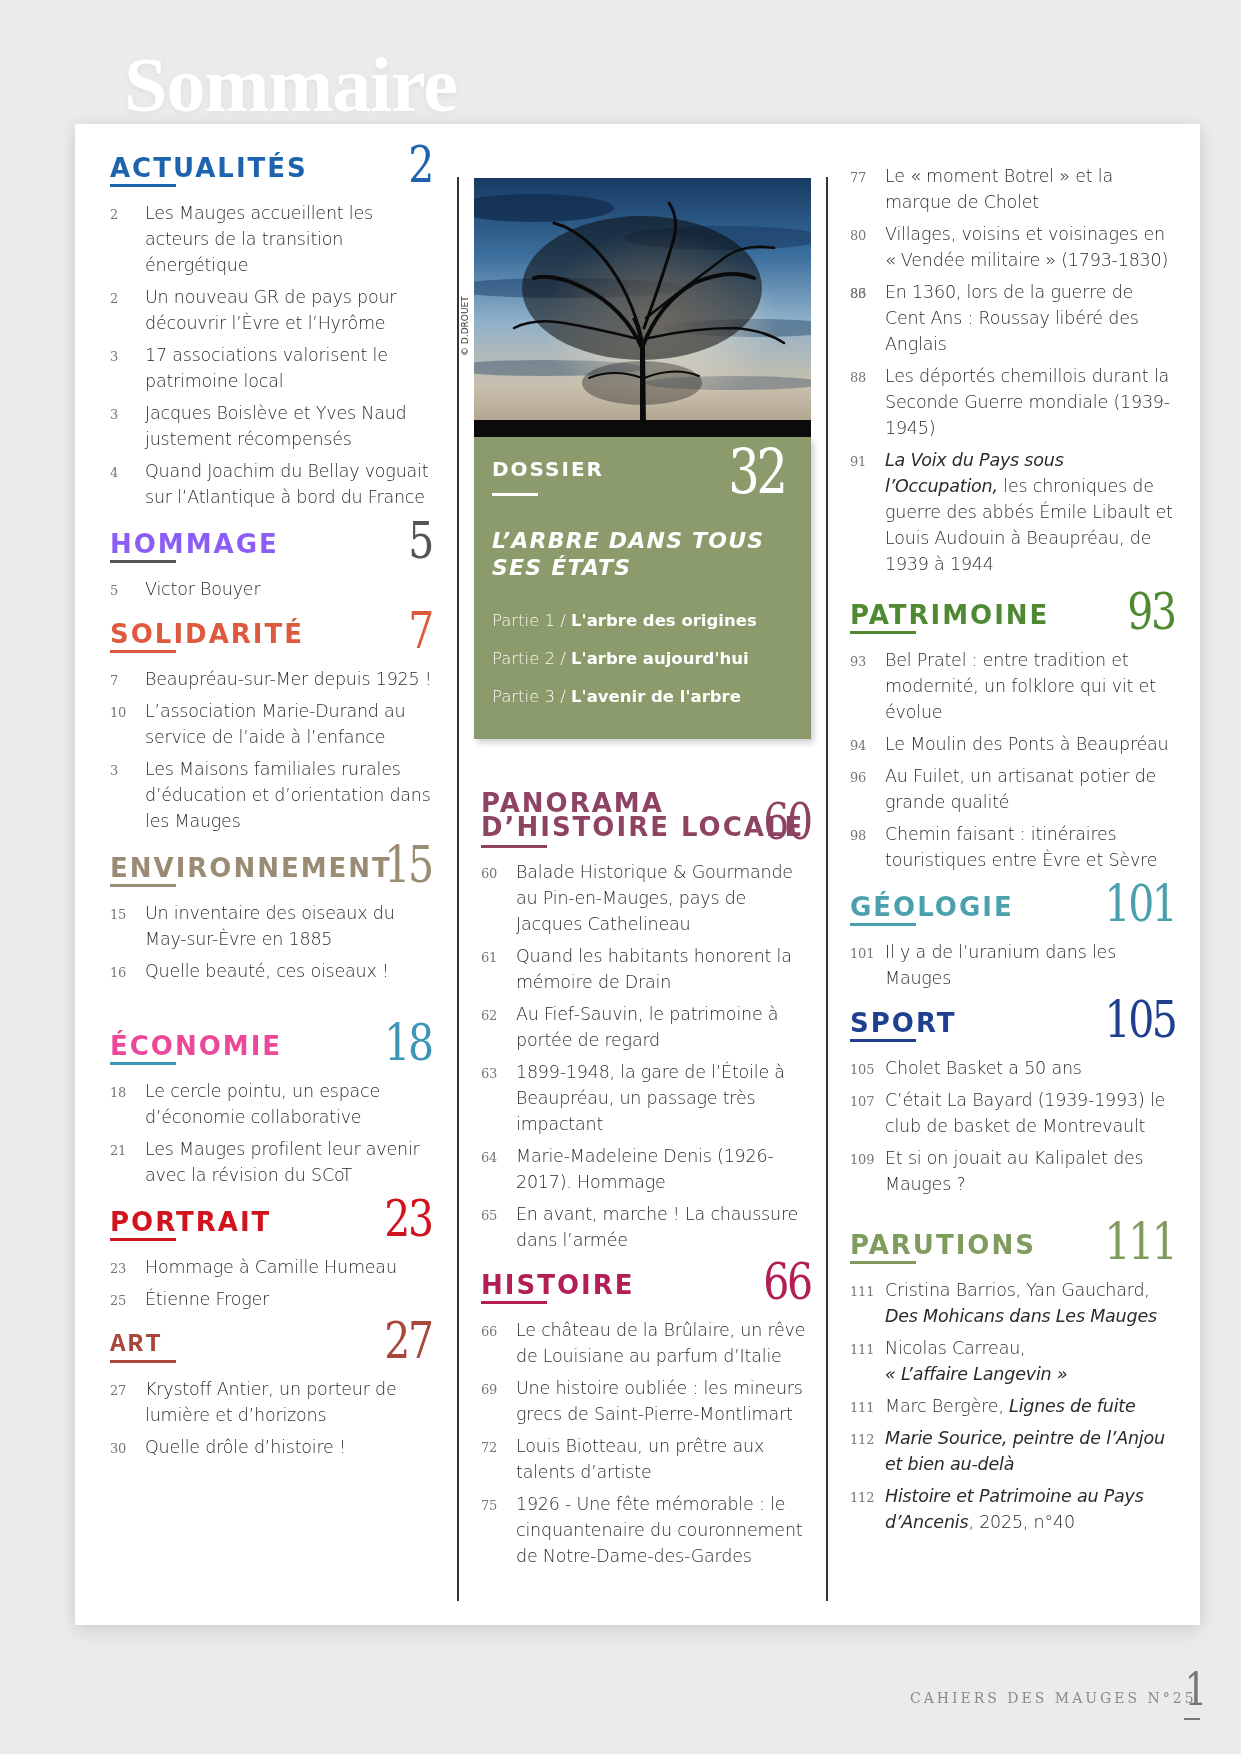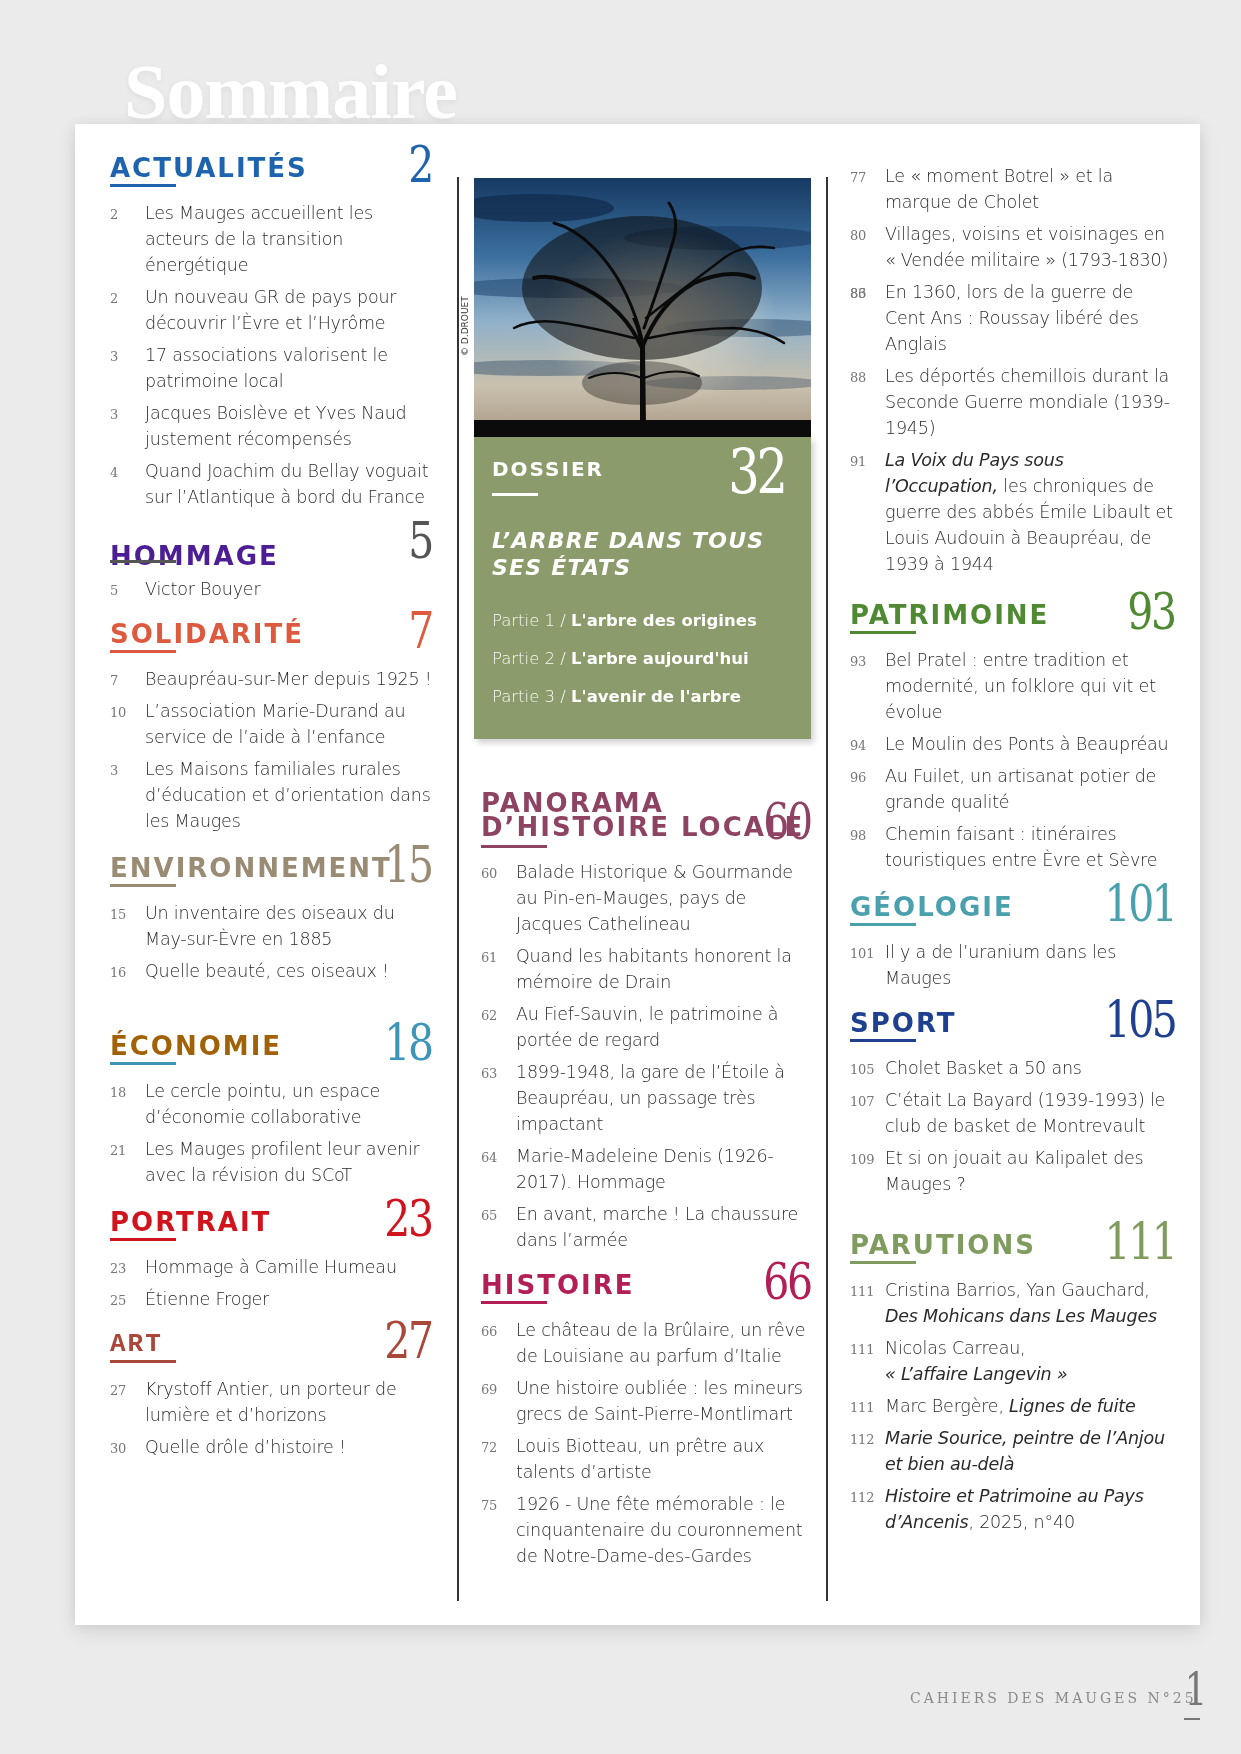--- a/index.html
+++ b/index.html
@@ -7,21 +7,21 @@
   body {
     background: #ebebeb;
     position: relative;
     overflow: hidden;
     font-family: "Liberation Sans", "DejaVu Sans", sans-serif;
     color: #222;
   }
   .title {
     position: absolute;
     left: 124px;
-    top: 53px;
+    top: 46px;
     font-family: "Liberation Serif", "DejaVu Serif", serif;
     font-weight: bold;
     font-size: 78px;
     letter-spacing: -1px;
     color: #ffffff;
     text-shadow: 0 2px 6px rgba(0,0,0,0.06);
     line-height: 1;
     z-index: 1;
   }
   .card {
@@ -224,21 +224,21 @@
             <span class="pg">3</span>
             <span class="txt"><span>Jacques Boislève et Yves Naud justement récompensés</span></span>
           </li>
           <li class="entry">
             <span class="pg">4</span>
             <span class="txt"><span>Quand Joachim du Bellay voguait sur l’Atlantique à bord du France</span></span>
           </li>
         </ul>
       </div>
       <div class="section" style="margin-bottom: 20px;">
-        <div class="sec-head" style="height: 44px;"><div class="sec-title" style="color: #4c1d95; margin-top: 12px;">HOMMAGE</div><div class="sec-underline" style="background: rgb(85, 85, 85); top: 28px;"></div><div class="sec-num" style="color: rgb(85, 85, 85); top: -16px;">5</div></div>
+        <div class="sec-head" style="height: 44px;"><div class="sec-title" style="color: #8b5cf6;">HOMMAGE</div><div class="sec-underline" style="background: rgb(85, 85, 85); top: 28px;"></div><div class="sec-num" style="color: rgb(85, 85, 85); top: -16px;">5</div></div>
         <ul class="entries">
           <li class="entry">
             <span class="pg">5</span>
             <span class="txt"><span>Victor Bouyer</span></span>
           </li>
         </ul>
       </div>
       <div class="section" style="margin-bottom: 22px;">
         <div class="sec-head" style="height: 44px;"><div class="sec-title" style="color: rgb(221, 90, 62);">SOLIDARITÉ</div><div class="sec-underline" style="background: rgb(221, 90, 62); top: 28px;"></div><div class="sec-num" style="color: rgb(221, 90, 62); top: -16px;">7</div></div>
         <ul class="entries">
@@ -263,21 +263,21 @@
             <span class="pg">15</span>
             <span class="txt"><span>Un inventaire des oiseaux du May-sur-Èvre en 1885</span></span>
           </li>
           <li class="entry">
             <span class="pg">16</span>
             <span class="txt"><span>Quelle beauté, ces oiseaux !</span></span>
           </li>
         </ul>
       </div>
       <div class="section" style="margin-bottom: 22px;">
-        <div class="sec-head" style="height: 44px;"><div class="sec-title" style="color: #a16207;">ÉCONOMIE</div><div class="sec-underline" style="background: rgb(61, 149, 184); top: 28px;"></div><div class="sec-num" style="color: rgb(61, 149, 184); top: -16px;">18</div></div>
+        <div class="sec-head" style="height: 44px;"><div class="sec-title" style="color: #ec4899;">ÉCONOMIE</div><div class="sec-underline" style="background: rgb(61, 149, 184); top: 28px;"></div><div class="sec-num" style="color: rgb(61, 149, 184); top: -16px;">18</div></div>
         <ul class="entries">
           <li class="entry">
             <span class="pg">18</span>
             <span class="txt"><span>Le cercle pointu, un espace d’économie collaborative</span></span>
           </li>
           <li class="entry">
             <span class="pg">21</span>
             <span class="txt"><span>Les Mauges profilent leur avenir avec la révision du SCoT</span></span>
           </li>
         </ul>

